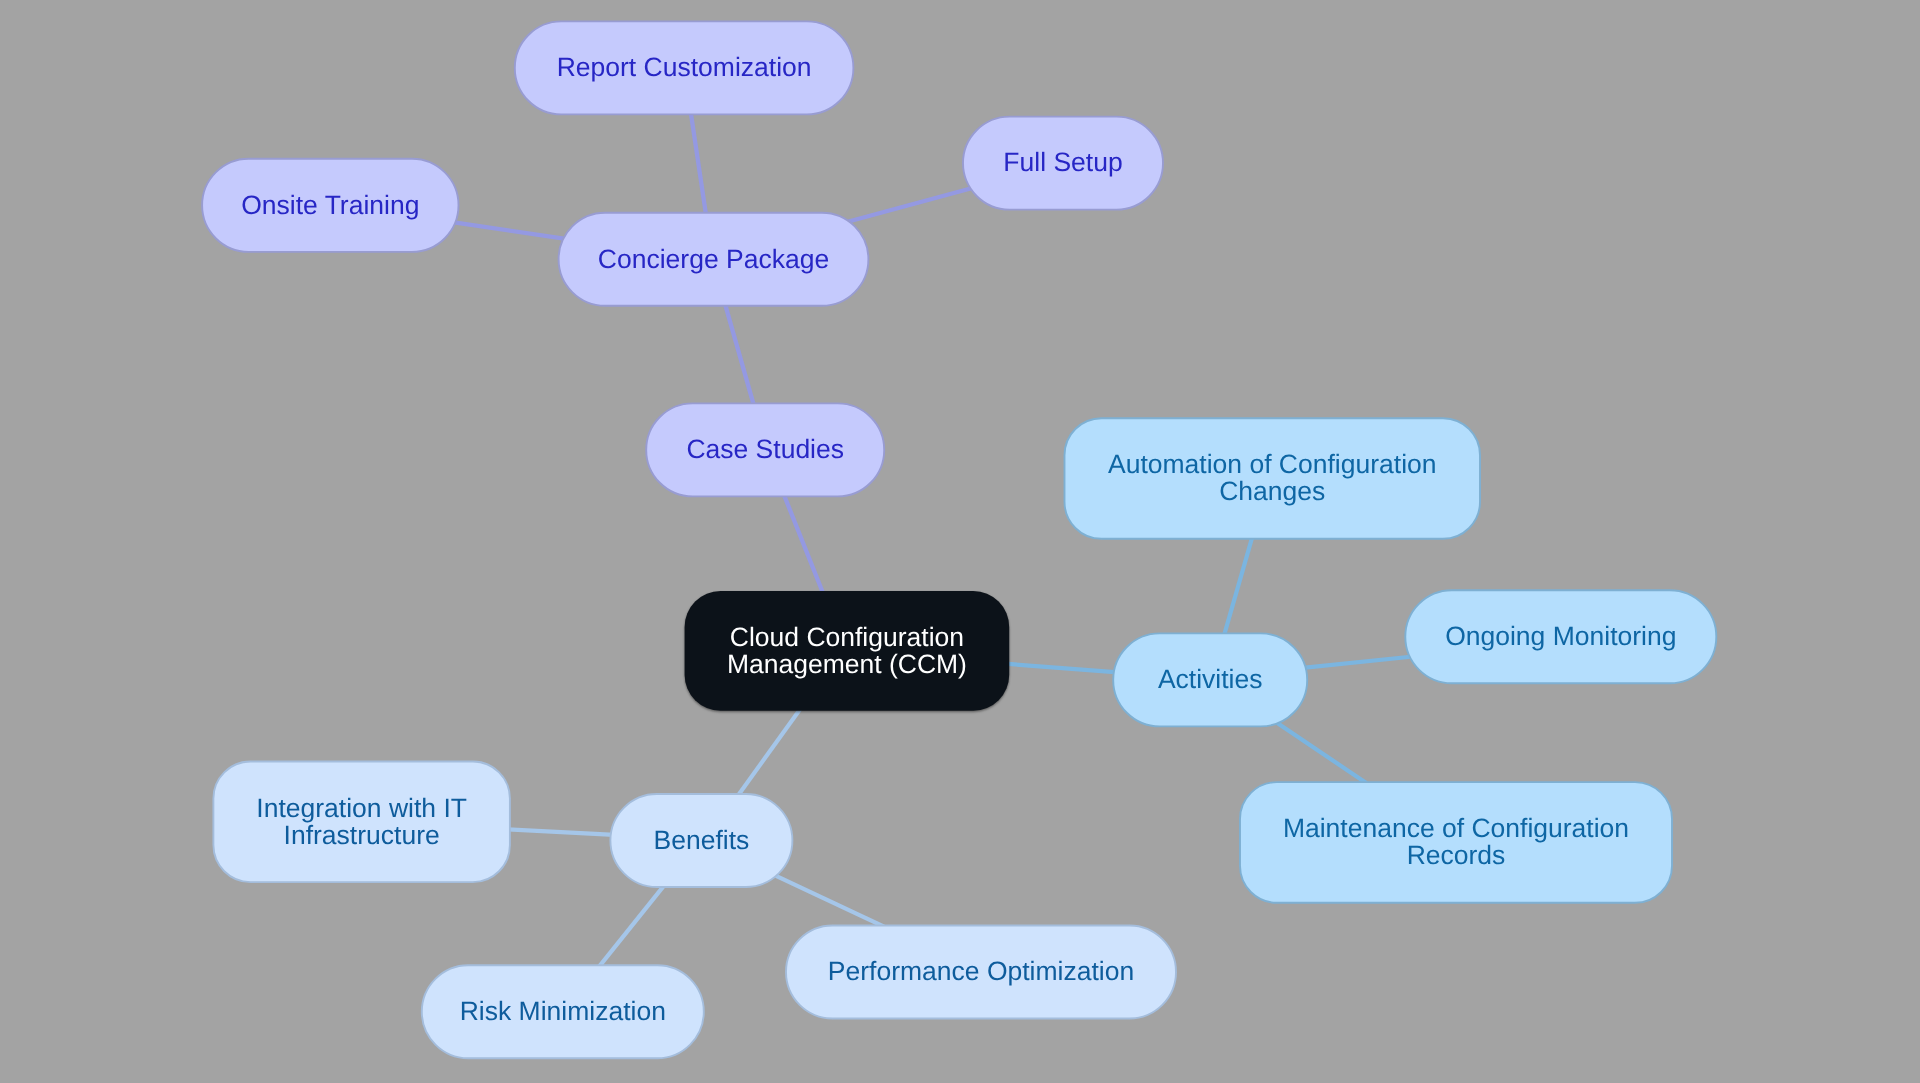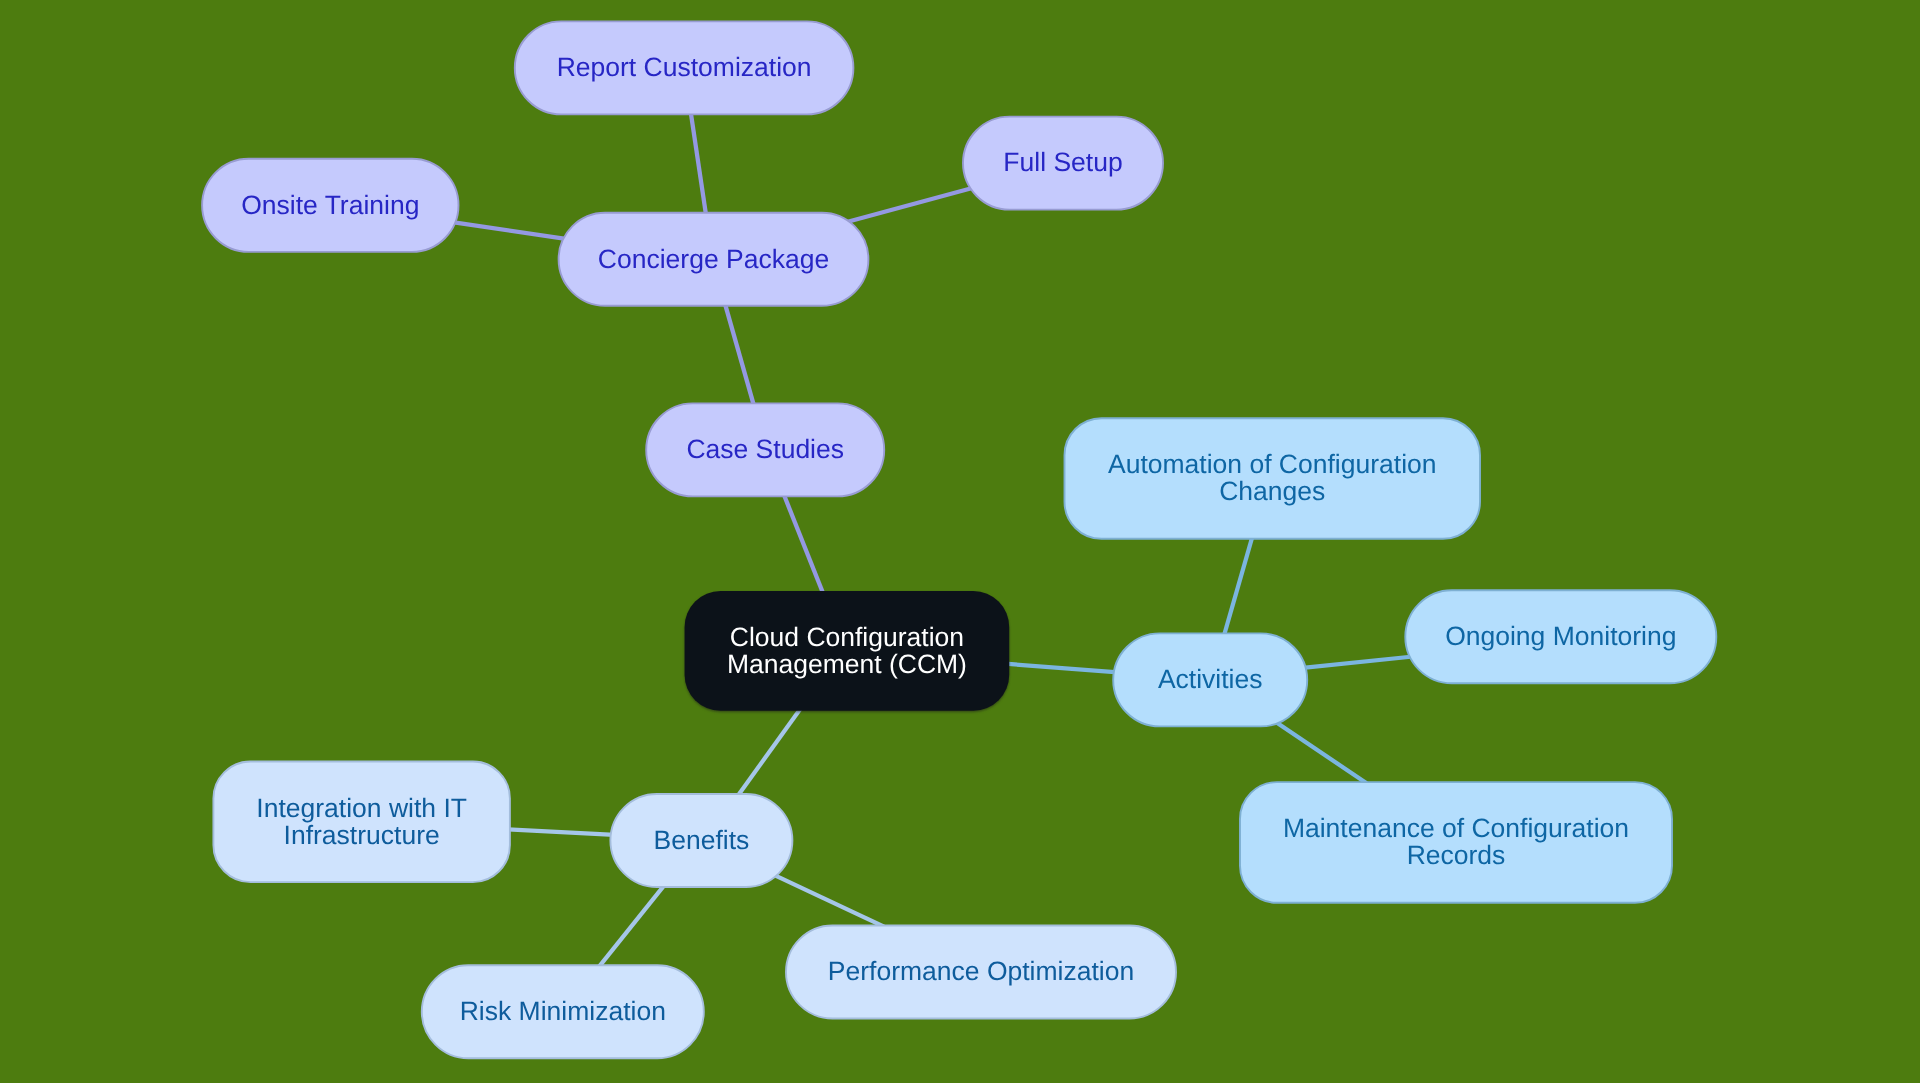--- a/index.html
+++ b/index.html
@@ -1,21 +1,21 @@
 <!DOCTYPE html>
 <html><head>
 <meta charset="utf-8">
 <title>Cloud Configuration Management (CCM) Mindmap</title>
 <style>
   html,body{margin:0;padding:0;background:#ffffff;}
   body{width:1920px;height:1083px;overflow:hidden;
        font-family:"Liberation Sans",sans-serif;
        -webkit-font-smoothing:antialiased;
        text-rendering:geometricPrecision;}
-  #stage{position:relative;width:1920px;height:1083px;background:#4d7c0f;
+  #stage{position:relative;width:1920px;height:1083px;background:#a3a3a3;
          
          opacity:0.999;
          transform:translateZ(0);
          will-change:transform;text-align:center;}
   svg#map{position:absolute;left:0;top:0;width:1920px;height:1083px;display:block;
           shape-rendering:geometricPrecision;}
   svg#map text{font-family:"Liberation Sans",sans-serif;
                -webkit-font-smoothing:antialiased;
                text-rendering:geometricPrecision;
                font-weight:400;

